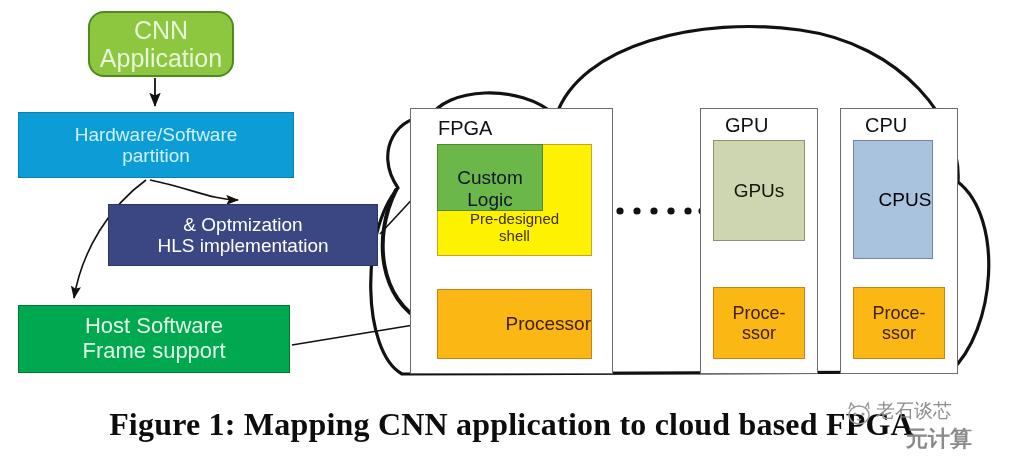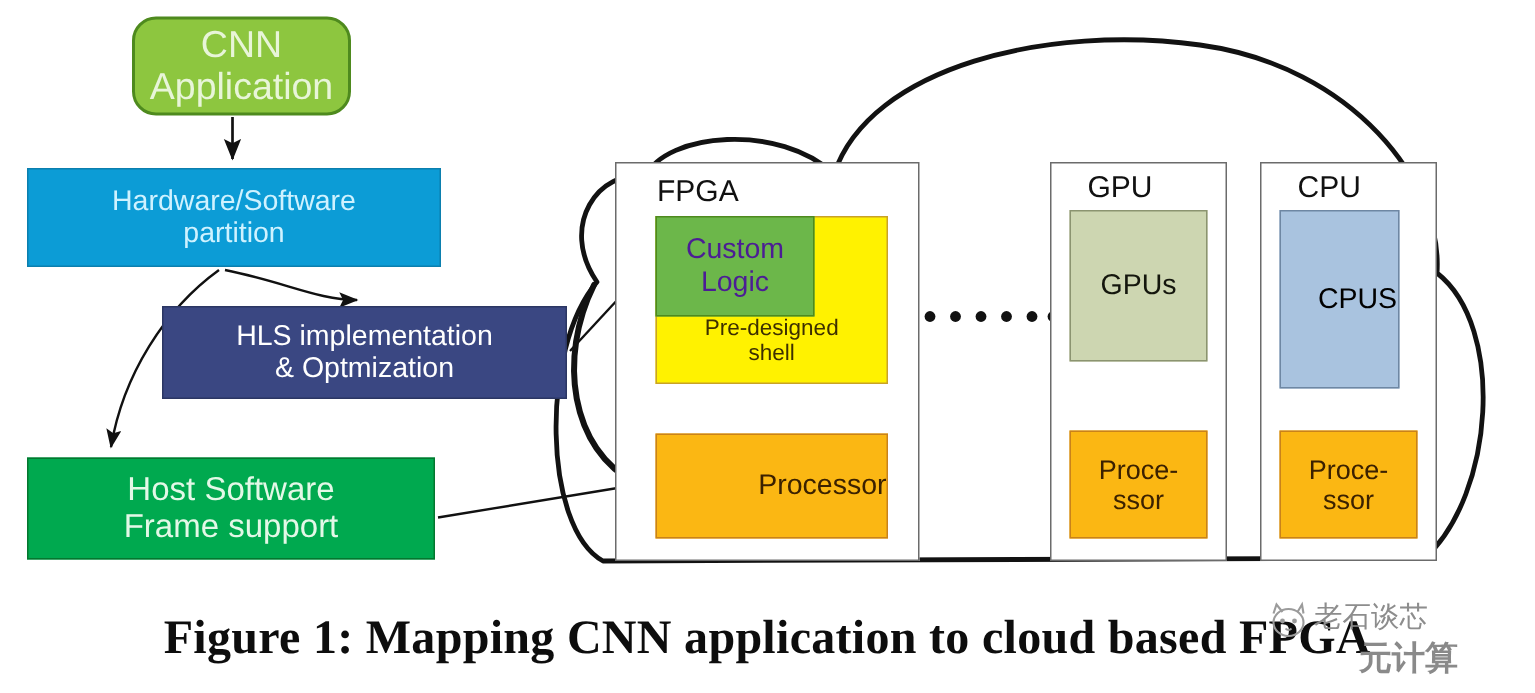--- a/index.html
+++ b/index.html
@@ -97,23 +97,23 @@
     color: #3d2f00;
     font-size: 15px;
     justify-content: flex-end;
     padding-bottom: 10px;
   }
   #shell .shell-label { margin-bottom: 0px; }
   #custom-logic {
     left: 437px; top: 144px; width: 106px; height: 67px;
     background: #6CB74A;
     border: 1px solid #4E8A1E;
-    color: #4c1d95;
-    font-size: 19px;
-    justify-content: center;
+    color: #0f172a;
+    font-size: 19px;
+    justify-content: flex-end;
   }
   #fpga-processor {
     left: 437px; top: 289px; width: 155px; height: 70px;
     background: #FBB713;
     border: 1px solid #C9821A;
     color: #3b2100;
     font-size: 19px;
     text-align: right;
   }
 
@@ -249,22 +249,22 @@
     <span>CNN</span>
     <span>Application</span>
   </div>
 
   <div class="node" id="hw-sw">
     <span>Hardware/Software</span>
     <span>partition</span>
   </div>
 
   <div class="node" id="hls">
+    <span>&amp; Optmization</span>
     <span>HLS implementation</span>
-    <span>&amp; Optmization</span>
   </div>
 
   <div class="node" id="host-sw">
     <span>Host Software</span>
     <span>Frame support</span>
   </div>
 
   <div class="device-panel" id="fpga-panel"></div>
   <div class="device-panel" id="gpu-panel"></div>
   <div class="device-panel" id="cpu-panel"></div>

